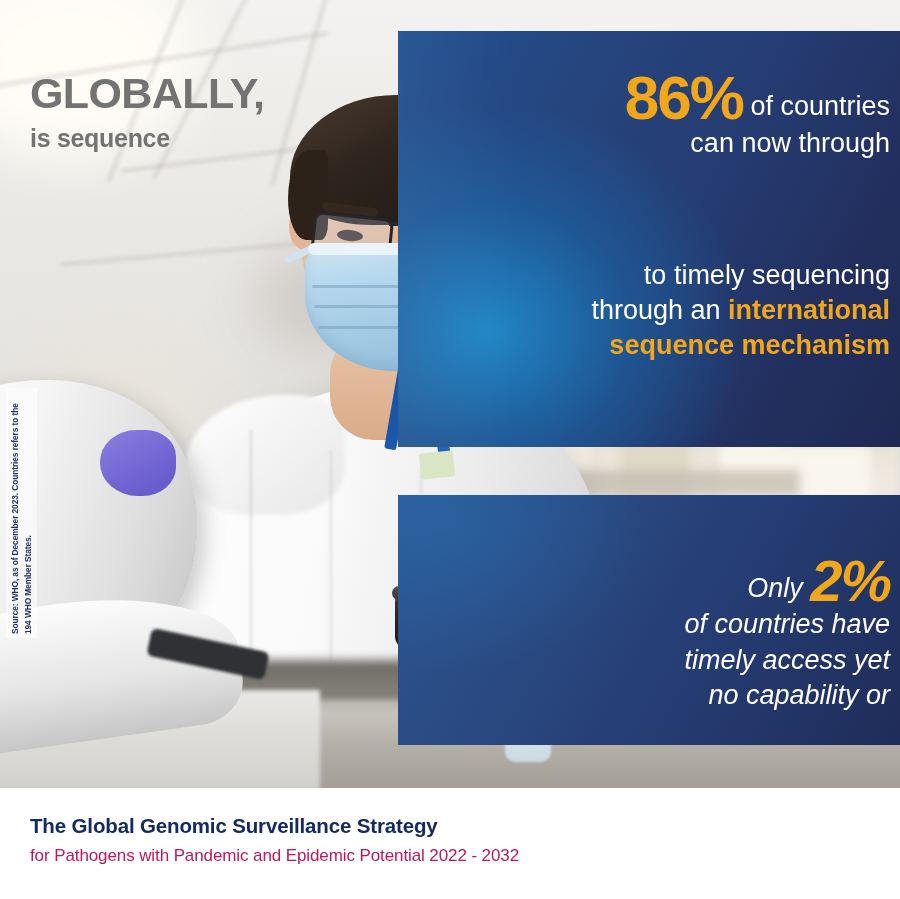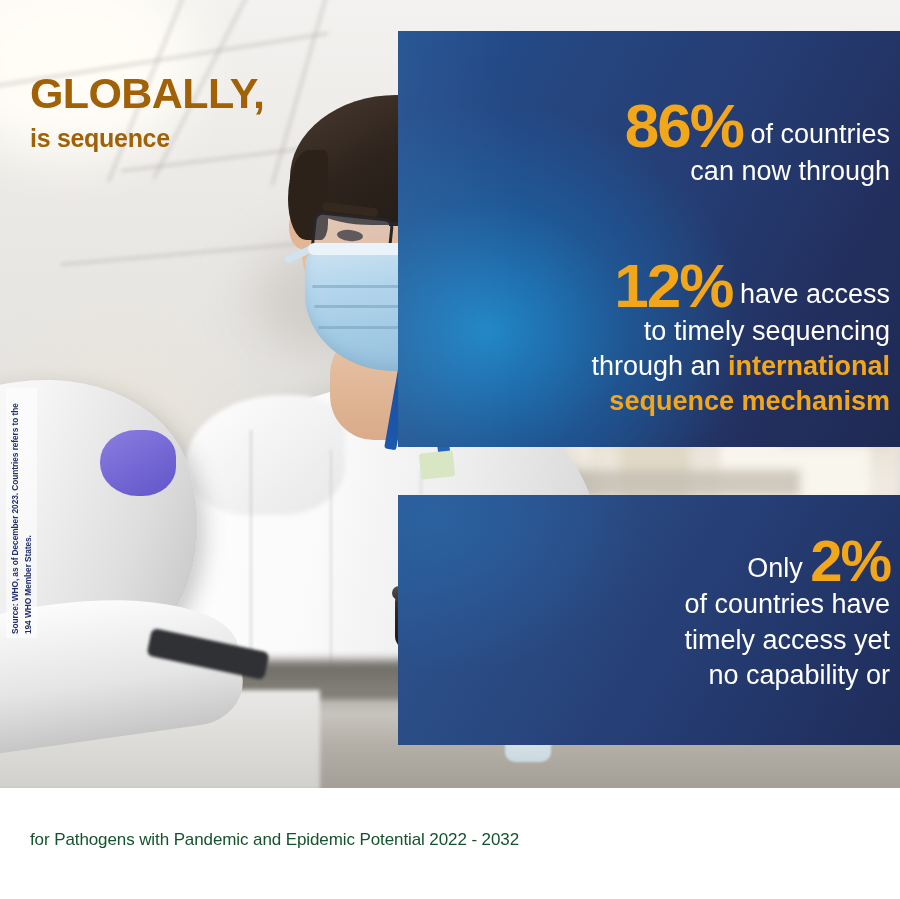--- a/index.html
+++ b/index.html
@@ -249,48 +249,48 @@
   
   .panel-feather-top {
     position:absolute; left:398px; top:31px; width:120px; height:416px;
     background:linear-gradient(90deg, rgba(255,255,255,.05), rgba(255,255,255,0));
     pointer-events:none;
   }
 
   
   #headline {
     position:absolute; left:30px; top:72px; width:350px;
-    color:#a16207;
+    color:#737373;
   }
   #headline .big {
     display:block; font-size:43px; font-weight:bold; letter-spacing:-.6px;
     line-height:1.02; margin-bottom:7px;
   }
   #headline .sub {
     display:block; font-size:25px; font-weight:bold; line-height:1.26;
     letter-spacing:-.3px;
   }
 
   .stat { position:absolute; color:#ffffff; }
   .stat .pct {
     color:#F2A71B; font-weight:bold; letter-spacing:-2px;
   }
   .stat .line { display:block; }
   .accent { color:#F2A71B; font-weight:bold; }
 
   #stat1 { left:440px; top:70px; width:450px; text-align:right;
-           font-size:27px; line-height:1.30; font-weight:normal;margin-top:28px; }
+           font-size:27px; line-height:1.30; font-weight:normal; }
   #stat1 .pct { font-size:62px; line-height:.9; vertical-align:-4px; }
 
   #stat2 { left:430px; top:258px; width:460px; text-align:right;
            font-size:27px; line-height:1.30; font-weight:normal; }
   #stat2 .pct { font-size:62px; line-height:.9; vertical-align:-4px; }
 
-  #stat3 { left:560px; top:535px; width:330px; text-align:right;
-           font-size:27px; line-height:1.32; font-weight:normal; }
+  #stat3 { left:560px; top:555px; width:330px; text-align:right;
+           font-size:27px; line-height:1.32; font-weight:normal;font-style:italic; }
   #stat3 .pct { font-size:58px; line-height:.9; vertical-align:-4px; }
 
   
   #source {
     position:absolute; left:6px; top:388px;
     width:250px; height:26px;
     transform:rotate(-90deg); transform-origin:left top;
     transform-box:border-box;
   }
   #source-inner {
@@ -306,21 +306,21 @@
   #footer {
     position:absolute; left:0; top:788px; width:900px; height:111px;
     background:#ffffff;
   }
   #footer-text { position:absolute; left:30px; top:26px; }
   #footer-title {
     font-size:20.5px; font-weight:bold; color:#132a62; letter-spacing:-.15px;
     line-height:1.2;
   }
   #footer-sub {
-    font-size:17px; color:#14532d; letter-spacing:-.1px; margin-top:16px;
+    font-size:17px; color:#be185d; letter-spacing:-.1px; margin-top:7px;
     line-height:1.2;
   }
 </style>
 </head>
 <body>
 
 <div id="poster">
 
   <div id="photo">
     <div class="blob b1"></div>
@@ -408,37 +408,37 @@
     <span class="big">GLOBALLY,</span>
     <span class="sub">is sequence</span>
   </div>
 
   <div class="stat" id="stat1">
     <span class="line"><span class="pct">86%</span><span> of countries</span></span>
     <span class="line">can now through</span>
   </div>
 
   <div class="stat" id="stat2">
-    <span class="line"><span class="pct">12%</span><span> have access</span></span>
     <span class="line">to timely sequencing</span>
     <span class="line"><span>through an </span><span class="accent">international</span></span>
     <span class="line accent">sequence mechanism</span>
   </div>
 
   <div class="stat" id="stat3">
     <span class="line"><span>Only </span><span class="pct">2%</span></span>
     <span class="line">of countries have</span>
     <span class="line">timely access yet</span>
     <span class="line">no capability or</span>
   </div>
 
   <div id="source">
     <div id="source-inner">Source: WHO, as of December 2023. Countries refers to the 194 WHO Member States.</div>
   </div>
 
   <div id="footer">
     <div id="footer-text">
+      <div id="footer-title">The Global Genomic Surveillance Strategy</div>
       <div id="footer-sub">for Pathogens with Pandemic and Epidemic Potential 2022 - 2032</div>
     </div>
 
   </div>
 
 </div>
 
 </body></html>

